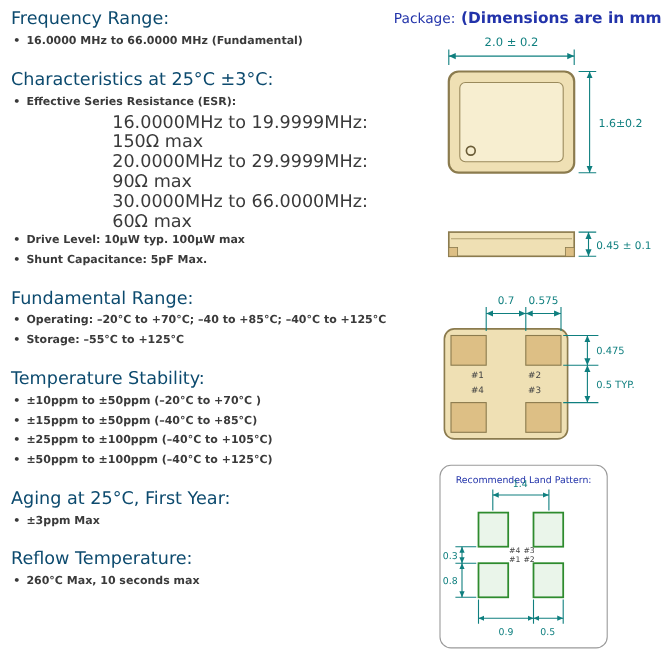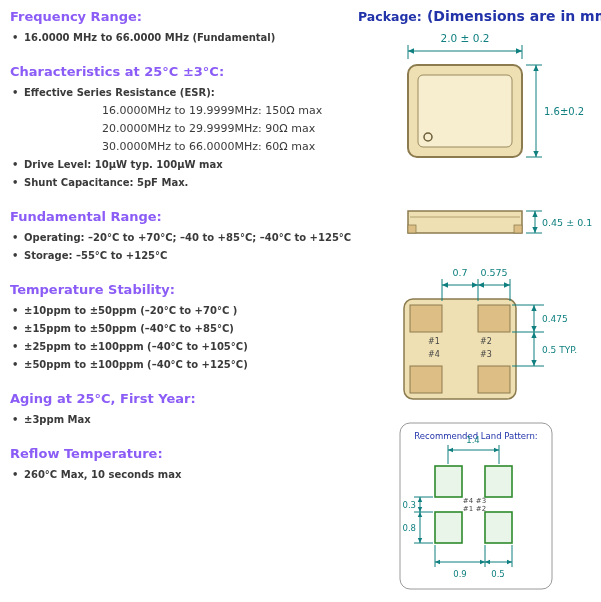--- a/index.html
+++ b/index.html
@@ -5,32 +5,32 @@
   * { margin:0; padding:0; box-sizing:border-box; }
   html,body { background:#fff; }
   body {
     width:601px; height:602px; position:relative; overflow:hidden;
     font-family:"DejaVu Sans","Liberation Sans",sans-serif;
     color:#3a3a3a;
   }
   .left-col { position:absolute; left:10px; top:8px; width:348px; }
   .spec { margin-bottom:16px; }
   .spec h3 {
-    color:#8b5cf6; font-size:13px; font-weight:bold;
+    color:#0c4a6e; font-size:16px; font-weight:normal;
     line-height:18px; margin-bottom:3px;
   }
   .line {
     font-size:10px; line-height:18px; position:relative; padding-left:14px;font-weight:bold;
   }
   .line::before { content:"\2022"; position:absolute; left:2px; color:#3a3a3a; }
-  .indent { font-size:11px; line-height:18px; padding-left:92px; }
+  .indent { font-size:16px; line-height:18px; padding-left:92px; }
 
   .right-col { position:absolute; left:358px; top:8px; width:238px; }
   .pkg-header { line-height:16px; white-space:nowrap; }
-  .pkg-head { color:#2233aa; font-size:12.5px; font-weight:bold; }
+  .pkg-head { color:#2233aa; font-size:12.5px; font-weight:normal; }
   .pkg-note { color:#2233aa; font-size:14px; font-weight:bold; }
   svg { display:block; }
   .svg-topview   { margin-top:6px; }
   .svg-sideview  { margin-top:12px; }
   .svg-bottomview{ margin-top:14px; }
   .svg-landpat   { margin-top:12px; }
 
   .dimline { stroke:#0f7f7f; stroke-width:1; fill:none; }
   .dimtext { fill:#0f7f7f; font-family:"DejaVu Sans","Liberation Sans",sans-serif; }
   .padtext { fill:#444; font-family:"DejaVu Sans","Liberation Sans",sans-serif; }

